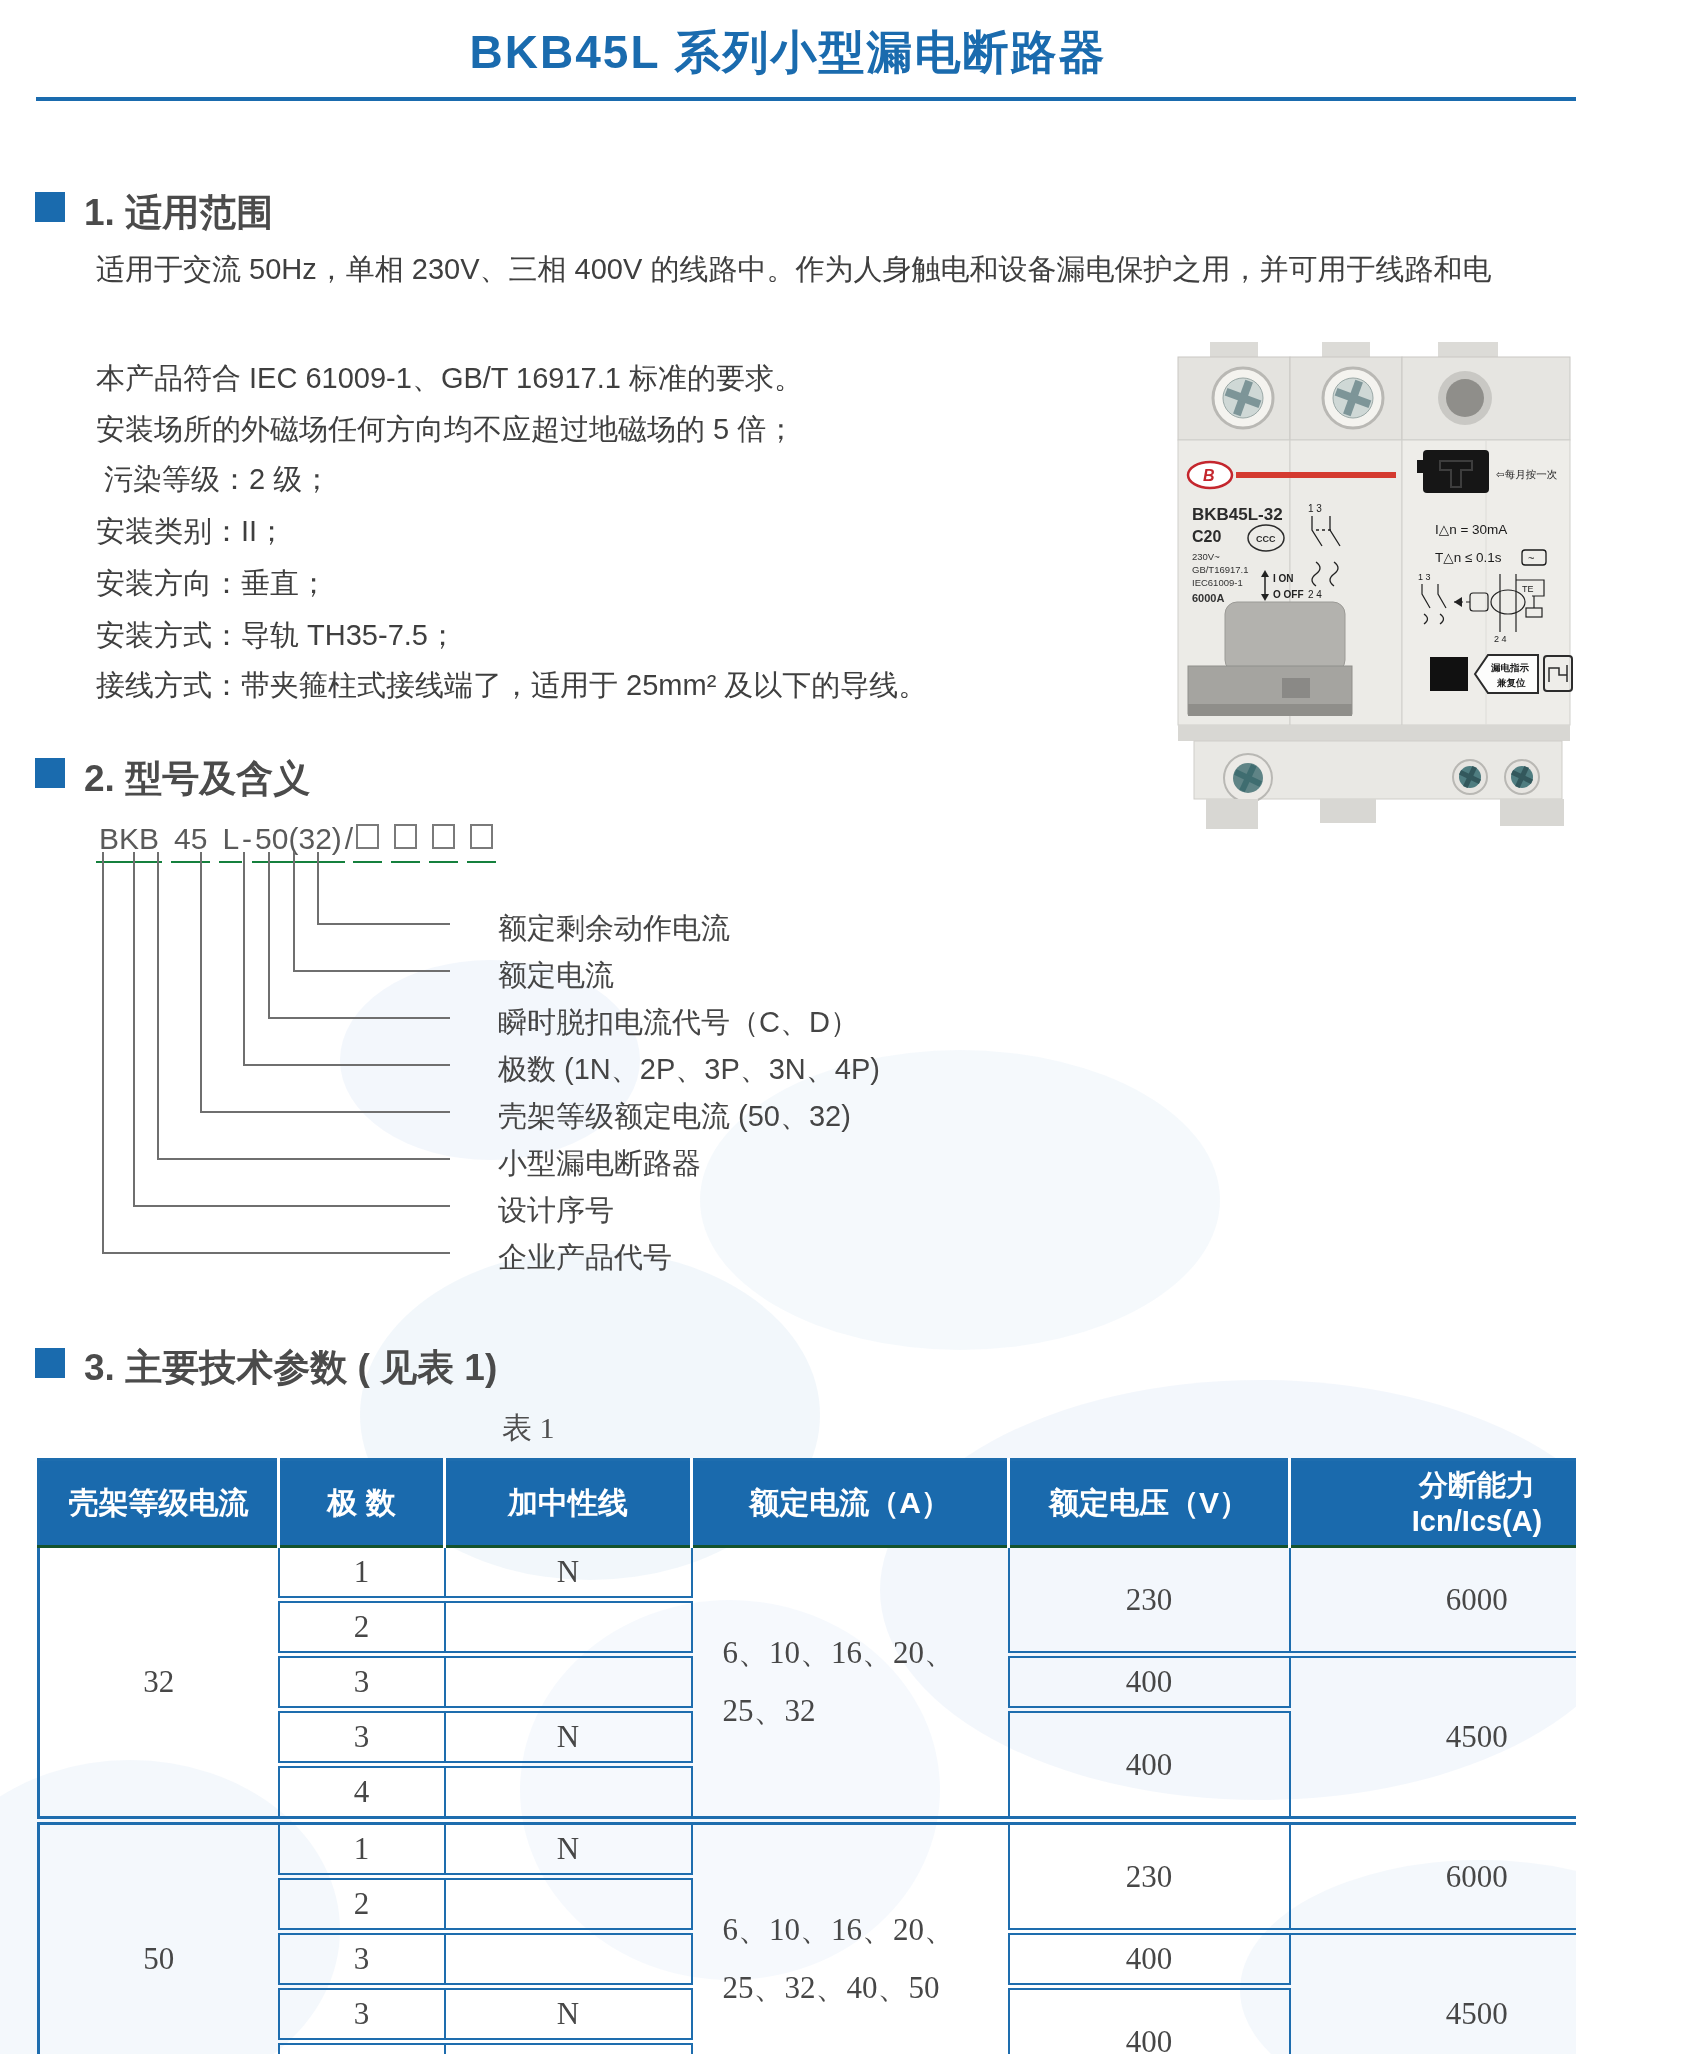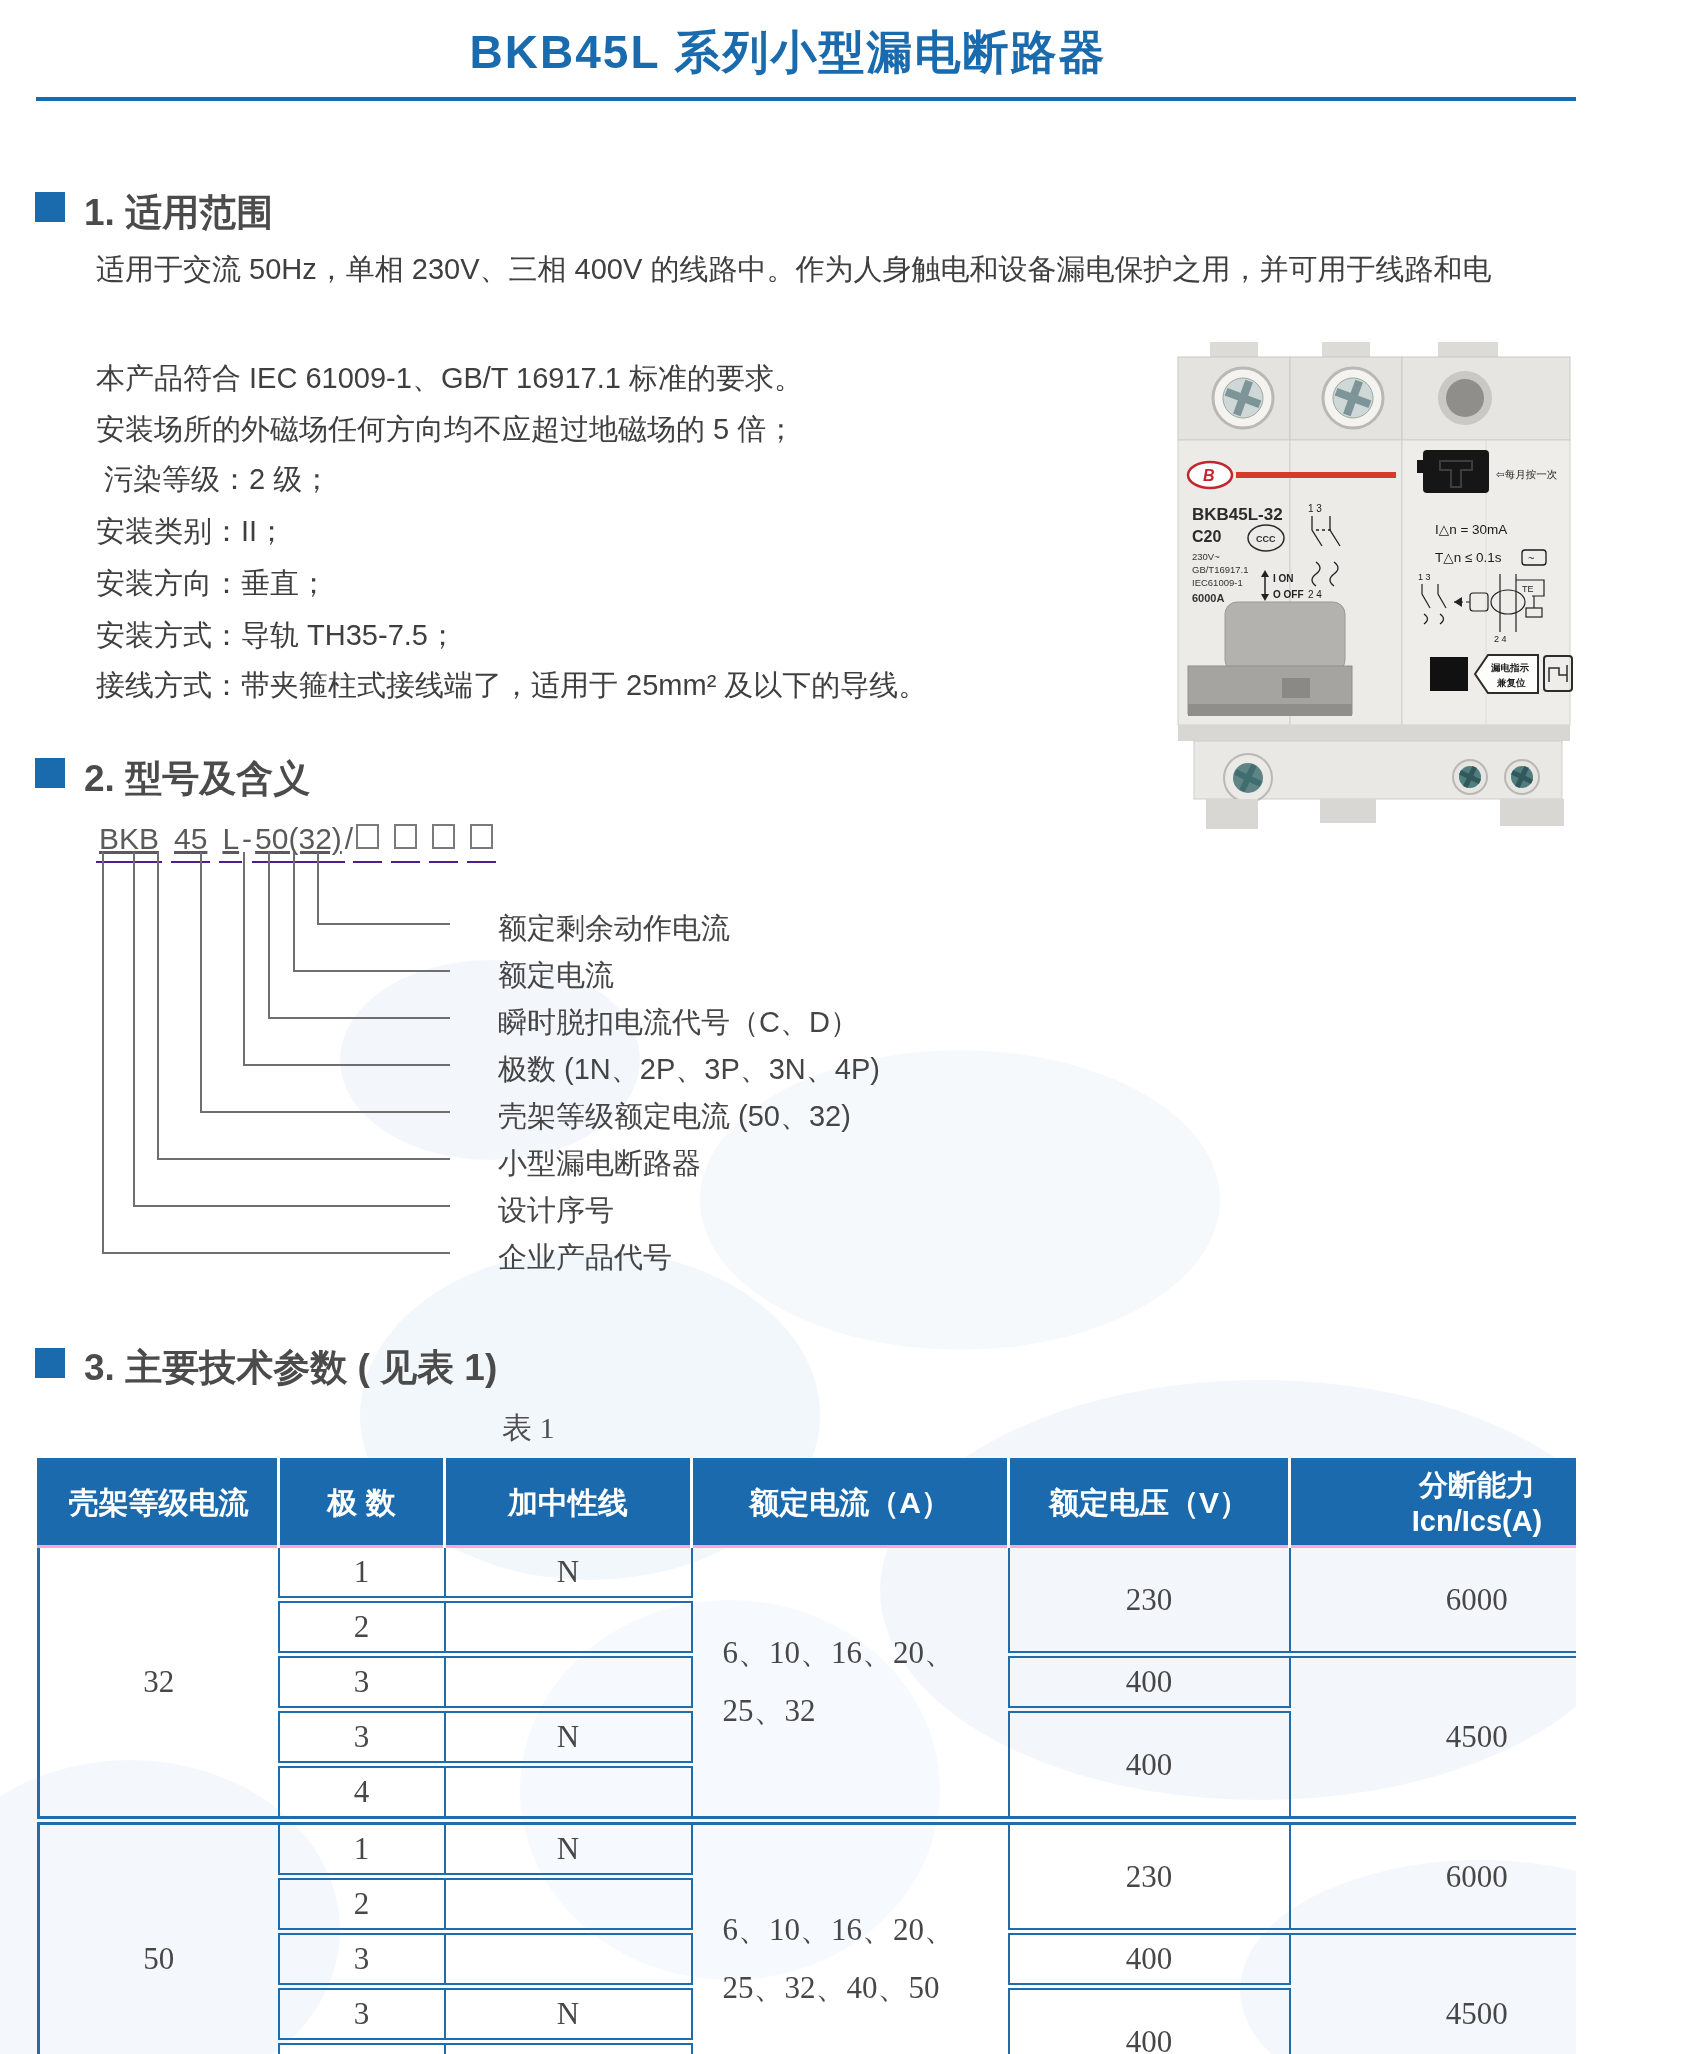--- a/index.html
+++ b/index.html
@@ -14,38 +14,38 @@
     font-size:46px; font-weight:bold; color:#1a6bae; letter-spacing:2px;
   }
   .title-rule { position:absolute; top:97px; left:36px; width:1624px; height:4px; background:#1a6bae; }
   
   .bullet { position:absolute; width:30px; height:30px; background:#1a6bae; }
   .sec-title { position:absolute; font-size:37px; font-weight:bold; color:#4b4b4b; }
   
   .bodyline { position:absolute; font-size:29px; color:#3f3f3f; line-height:34px; white-space:nowrap; }
   
   .model-code { position:absolute; top:822px; left:96px; font-size:30px; color:#5a5a5a; }
-  .useg { display:inline-block; border-bottom:2px solid #4c1d95; padding:0 3px 5px 3px; margin-right:9px;text-decoration:underline; }
+  .useg { display:inline-block; border-bottom:2px solid #15803d; padding:0 3px 5px 3px; margin-right:9px; }
   .useg.tight { margin-right:0; }
   .plain { display:inline-block; padding-bottom:5px; }
   .sq { display:inline-block; width:19px; height:21px; border:2px solid #7a7a7a; vertical-align:baseline; }
   .model-label { position:absolute; left:462px; height:40px; line-height:40px; font-size:29px; color:#454545; white-space:nowrap;margin-left:36px; }
   .caption { position:absolute; top:1408px; left:502px; font-size:30px; color:#4f4f4f; font-family:"Liberation Serif","DejaVu Serif",serif; }
   
   .spec-table {
     position:absolute; top:1458px; left:37px; width:1626px;
     border-collapse:collapse; table-layout:fixed;
     border:3px solid #1e6dae;
   }
   .spec-table th {
     background:#1a6aad; color:#ffffff; font-size:30px; font-weight:bold;
     height:84px; text-align:center; vertical-align:middle; padding:0;
   }
   .spec-table th + th { border-left:3px solid #ffffff; }
-  .spec-table thead tr { border-bottom:3px solid #f9a8d4; }
+  .spec-table thead tr { border-bottom:3px solid #14532d; }
   .spec-table td {
     border:2px solid #1e6dae; height:48px; padding:0;
     text-align:center; vertical-align:middle;
     font-family:"Liberation Serif","DejaVu Serif",serif;
     font-size:31px; color:#474747; background:transparent;
   }
   .spec-table td.sepd { border-top:7px double #1e6dae; }
   .spec-table td.sepg { border-top:9px double #1e6dae; }
   .spec-table td.cur { text-align:left; padding-left:30px; line-height:58px; }
   .spec-table { border-bottom:6px solid #1e6dae; }

